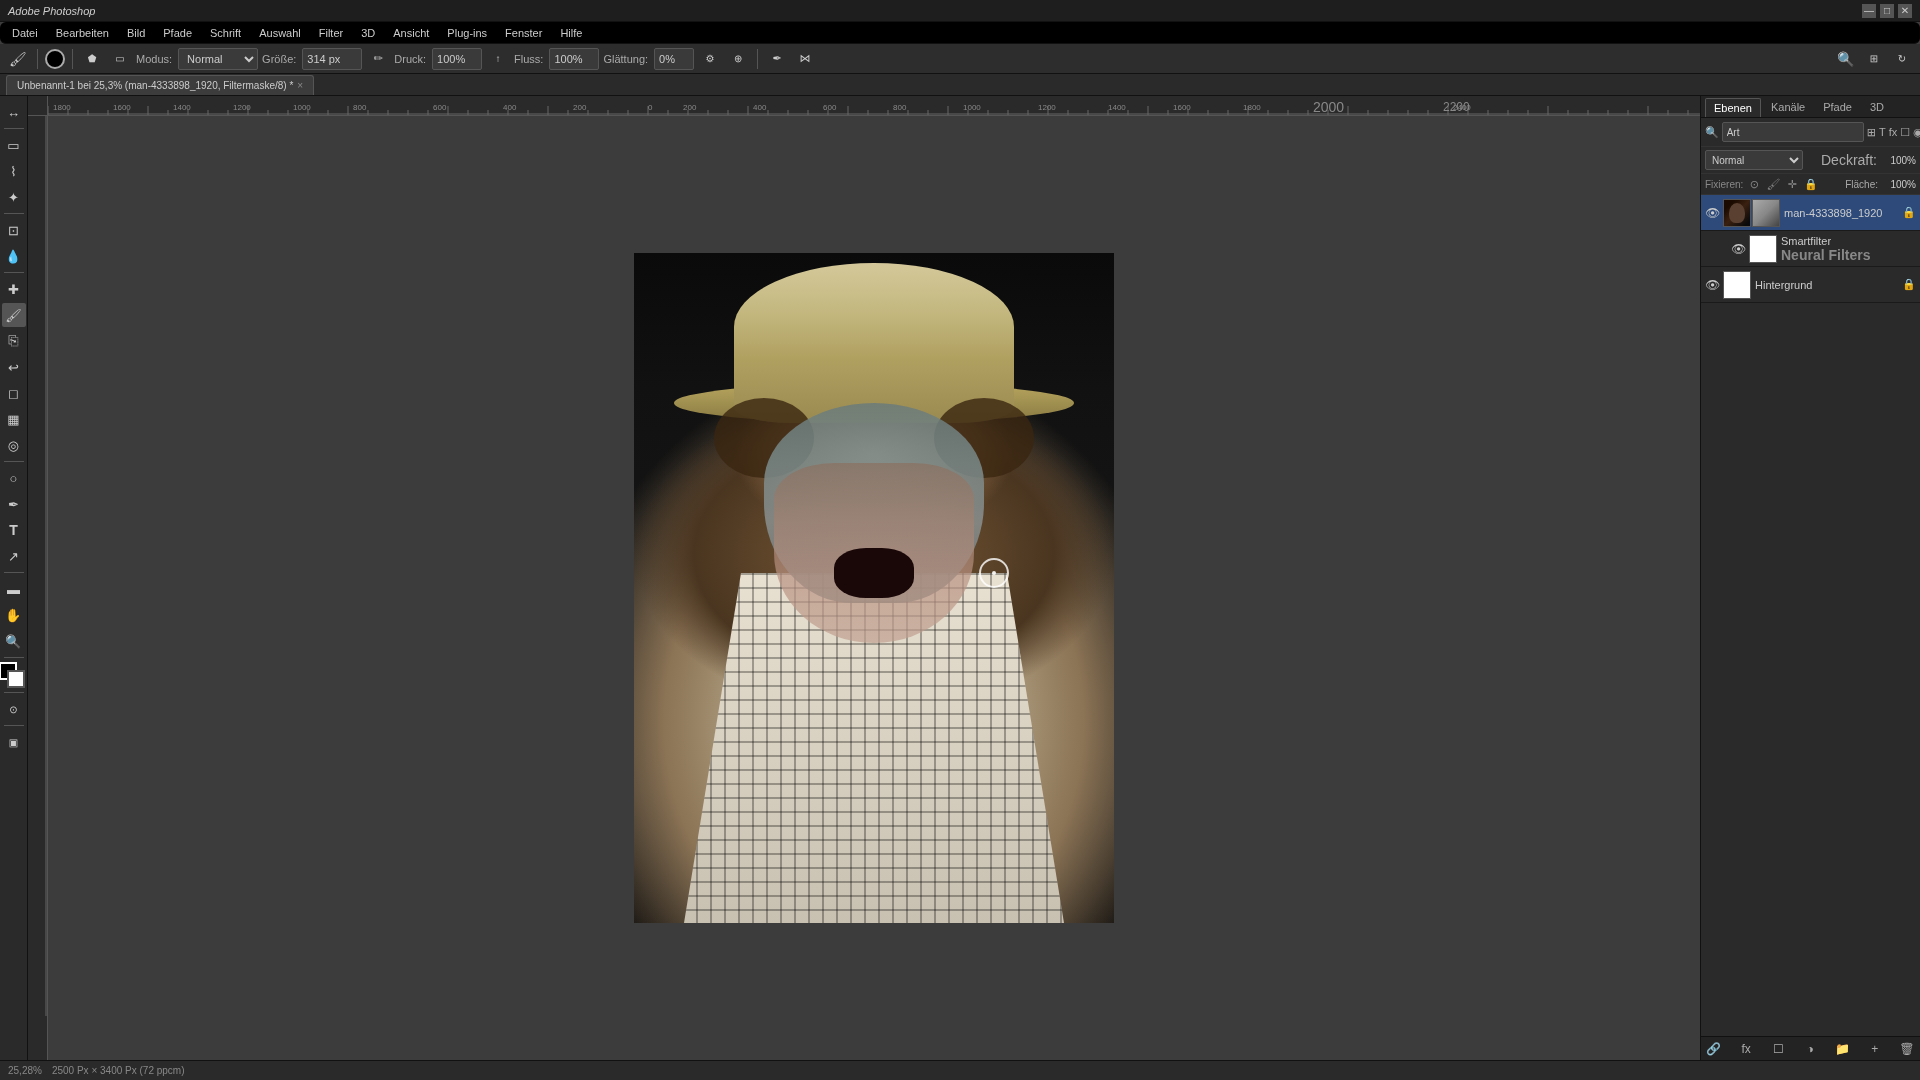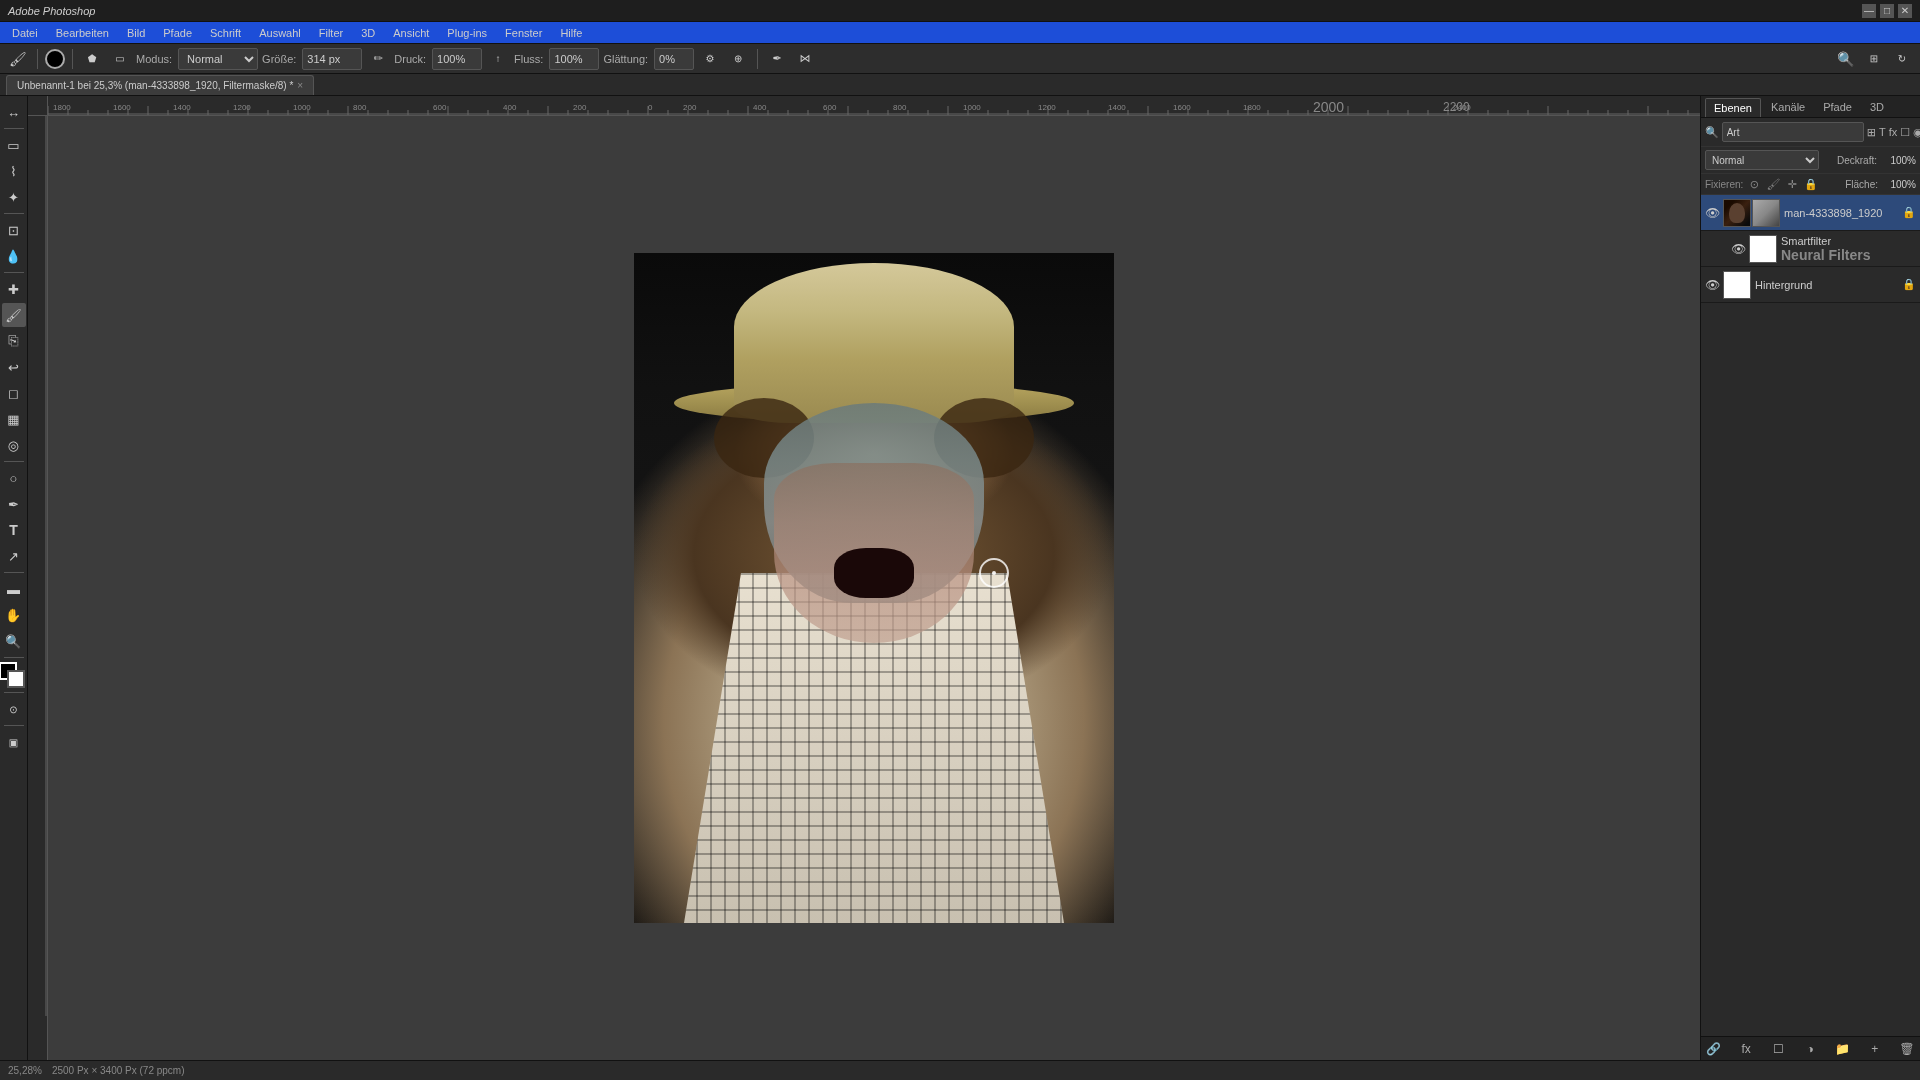--- a/index.html
+++ b/index.html
@@ -45,26 +45,27 @@
       cursor: pointer;
       display: flex;
       align-items: center;
       justify-content: center;
     }
 
     
     #menu-bar {
       width: 100%;
       height: 22px;
-      background: #1d4ed8;
+      background: #000000;
       display: flex;
       align-items: center;
       padding: 0 4px;
       border-bottom: 1px solid #111;
       gap: 2px;
+      border-radius: 6px;
     }
     .menu-item {
       padding: 2px 8px;
       font-size: 11px;
       color: #cccccc;
       cursor: pointer;
       border-radius: 2px;
     }
 
     
@@ -421,21 +422,21 @@
       height: 20px;
       background: #3a3a3a;
       border: 1px solid #555;
       color: #ccc;
       font-size: 10px;
       padding: 0 2px;
       border-radius: 2px;
       outline: none;
     }
     .opacity-label {
-      font-size: 10px;
+      font-size: 14px;
       color: #aaa;
       padding-left: 14px;
     }
     .opacity-value {
       font-size: 10px;
       color: #ccc;
       width: 35px;
       text-align: right;
     }
 

